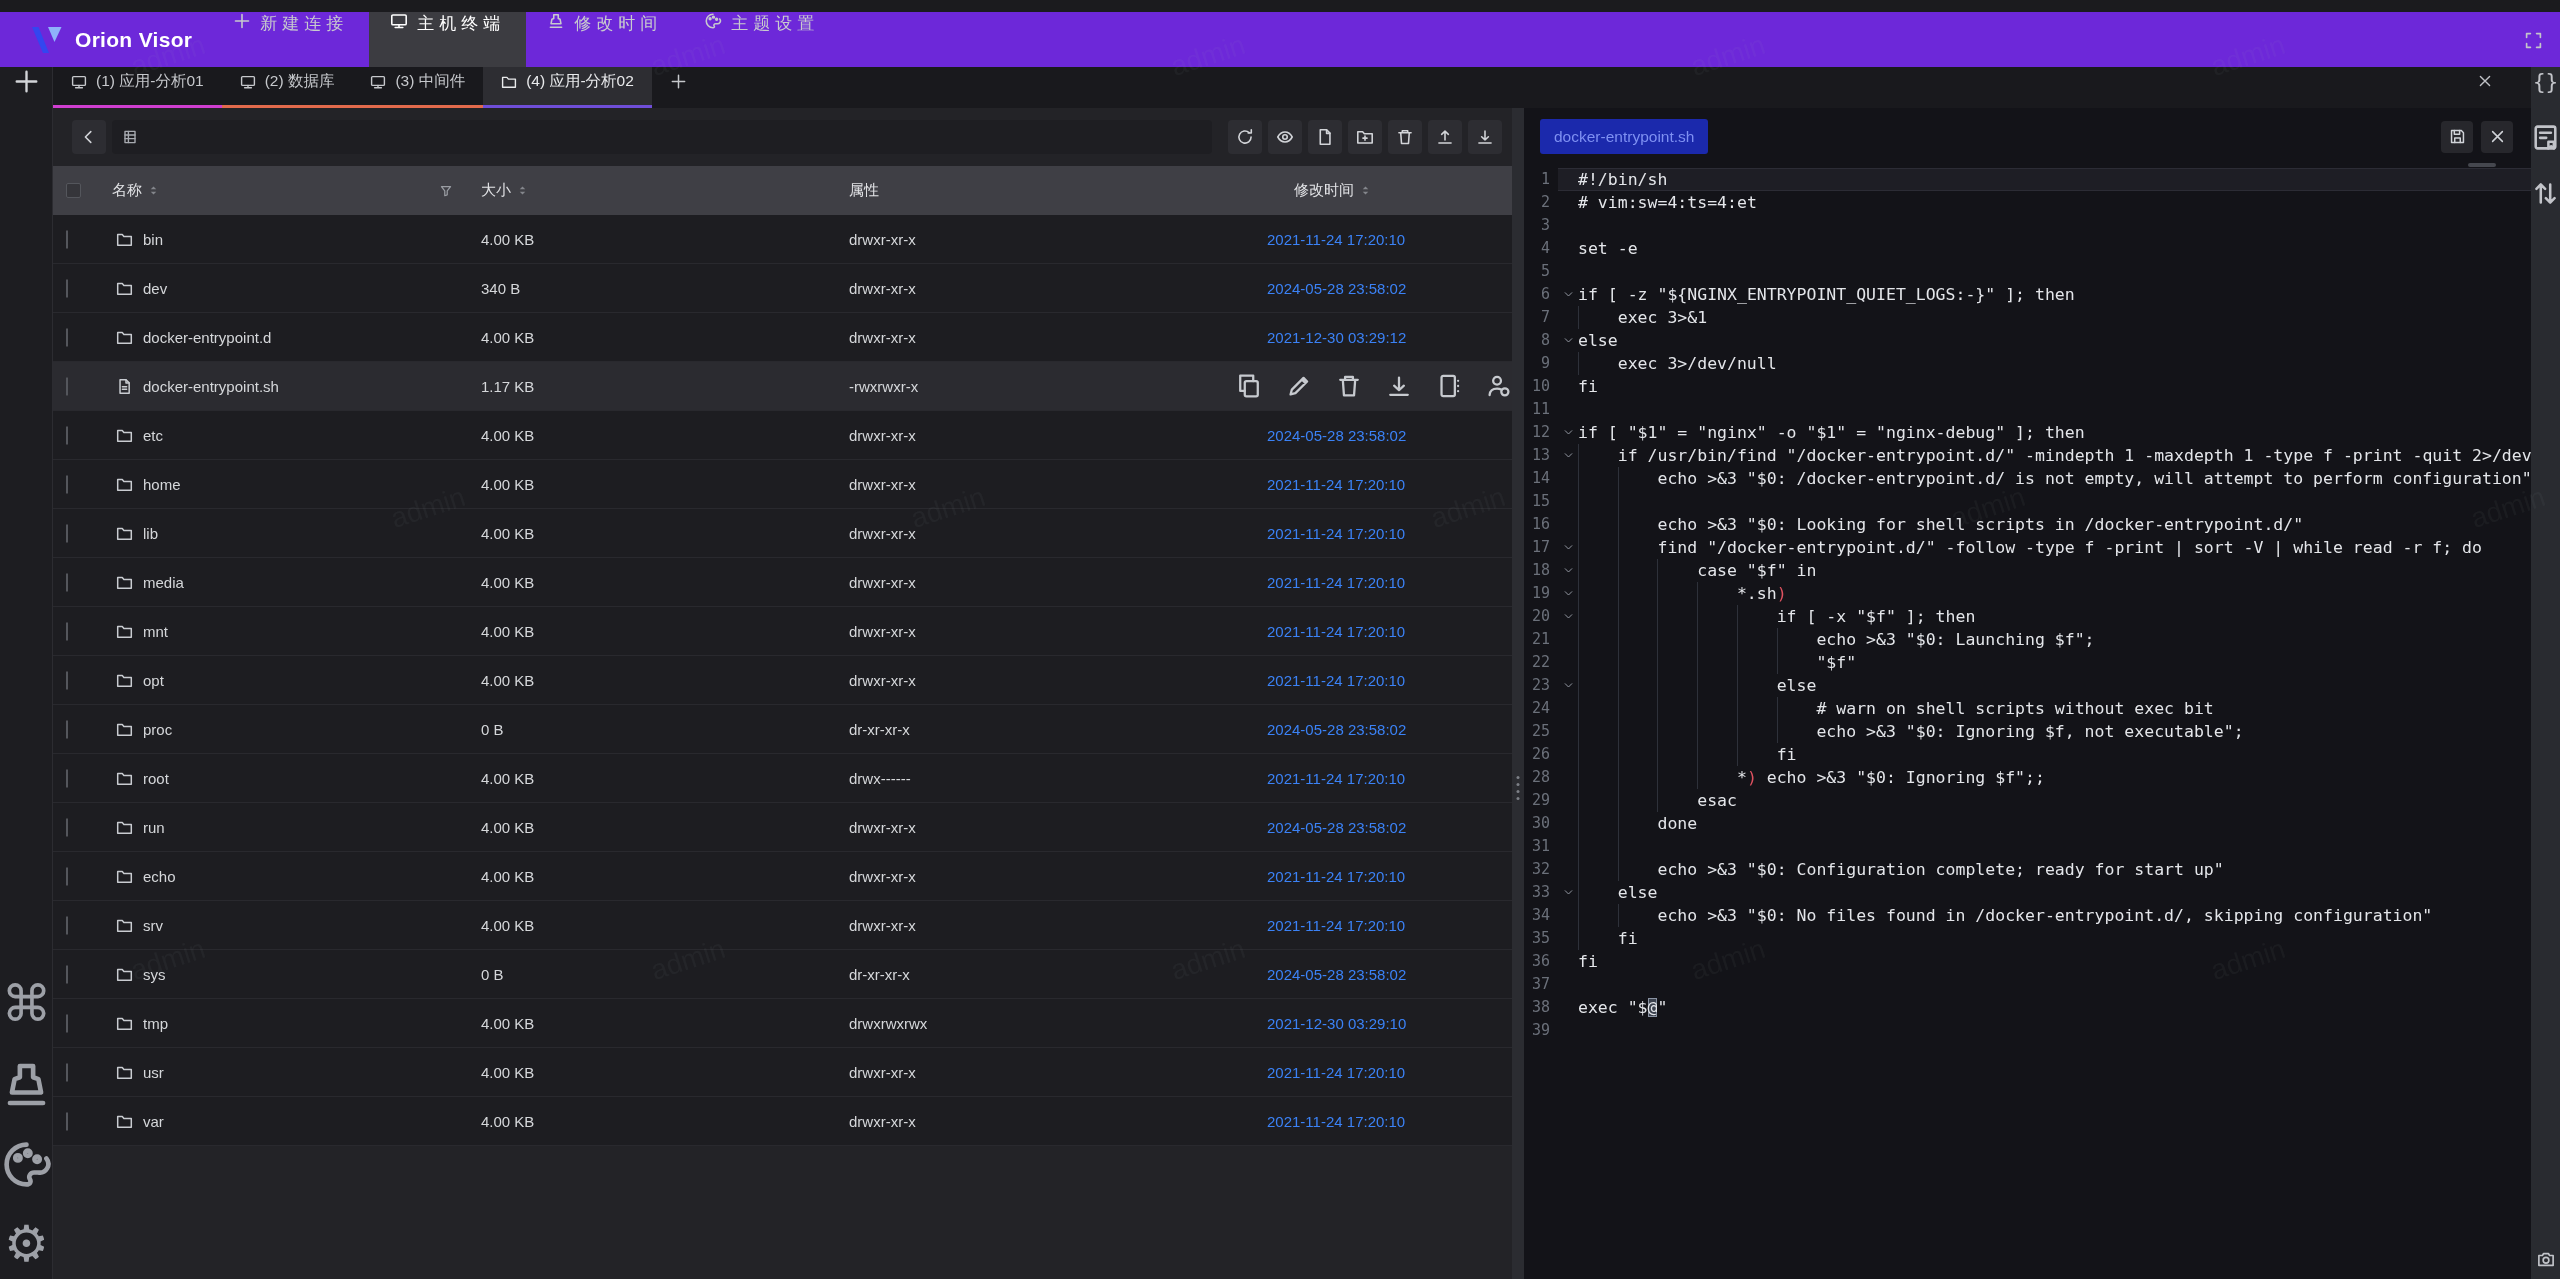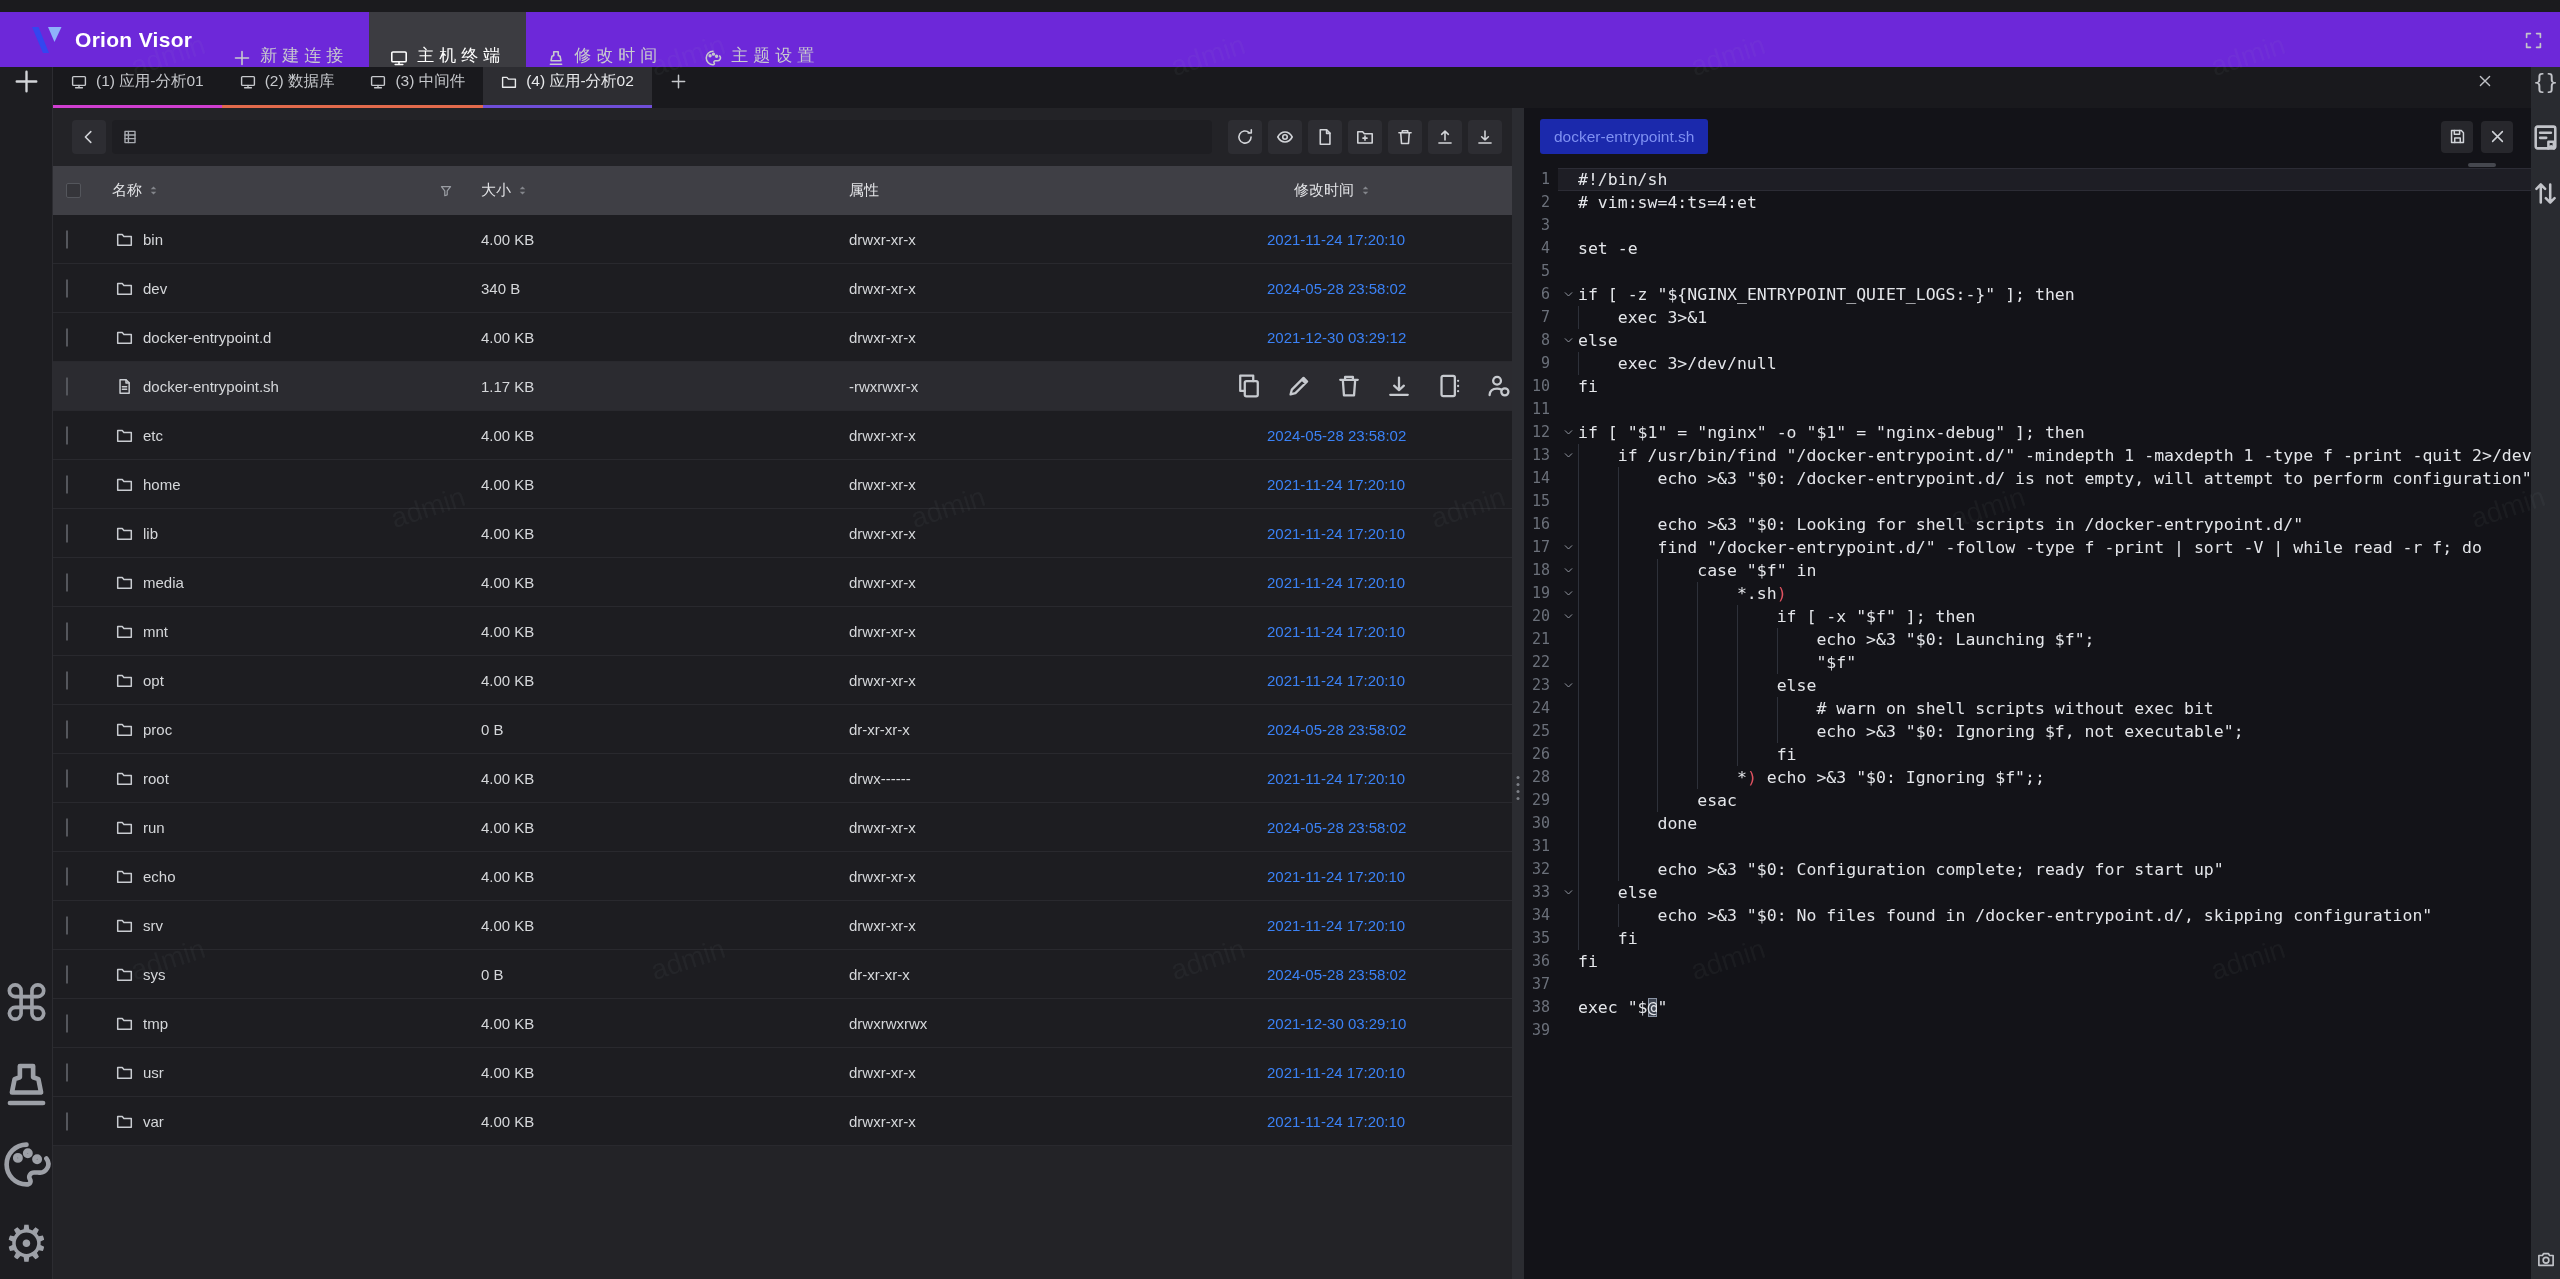--- a/index.html
+++ b/index.html
@@ -6,21 +6,21 @@
   html,body { background:#101013; }
   body { font-family:"Liberation Sans", sans-serif; }
   .app { position:relative; width:2560px; height:1279px; background:#1b1b1e; overflow:hidden; }
 
   
   .topbar { position:absolute; left:0; top:12px; width:2560px; height:55px; background:#6d28d9; display:flex; align-items:center; z-index:5; }
   .brand { display:flex; align-items:center; margin-left:30px; gap:11px; }
   .logo-v { width:34px; height:30px; }
   .brand-text { color:#ffffff; font-size:21px; font-weight:bold; letter-spacing:.3px; }
   .menus { display:flex; height:55px; margin-left:20px; }
-  .menu-item { display:flex; align-items:flex-end; gap:9px; padding:0 21px; height:55px; color:#c8cace; font-size:17px; cursor:pointer; }
+  .menu-item { display:flex; align-items:flex-start; gap:9px; padding:0 21px; height:55px; color:#c8cace; font-size:17px; cursor:pointer; }
   .menu-item .menu-label { letter-spacing:5px; }
   .menu-item.active { background:#3c3c41; color:#ffffff; }
   .menu-item .ic { width:18px; height:18px; }
   .fullscreen-btn { position:absolute; right:12px; top:13px; width:30px; height:30px; color:#c3c5ca; display:flex; align-items:center; justify-content:center; }
   .fullscreen-btn .ic { width:19px; height:19px; }
 
   
   .sidebar { position:absolute; left:0; top:55px; width:53px; bottom:0; background:#1d1d21; border-right:1px solid #2c2c31; z-index:4; }
   .sb-plus { position:absolute; left:13px; top:13px; width:27px; height:27px; color:#d3d5d9; }
   .sb-bottom { position:absolute; left:0; bottom:8px; width:53px; display:flex; flex-direction:column; align-items:center; gap:27px; }

